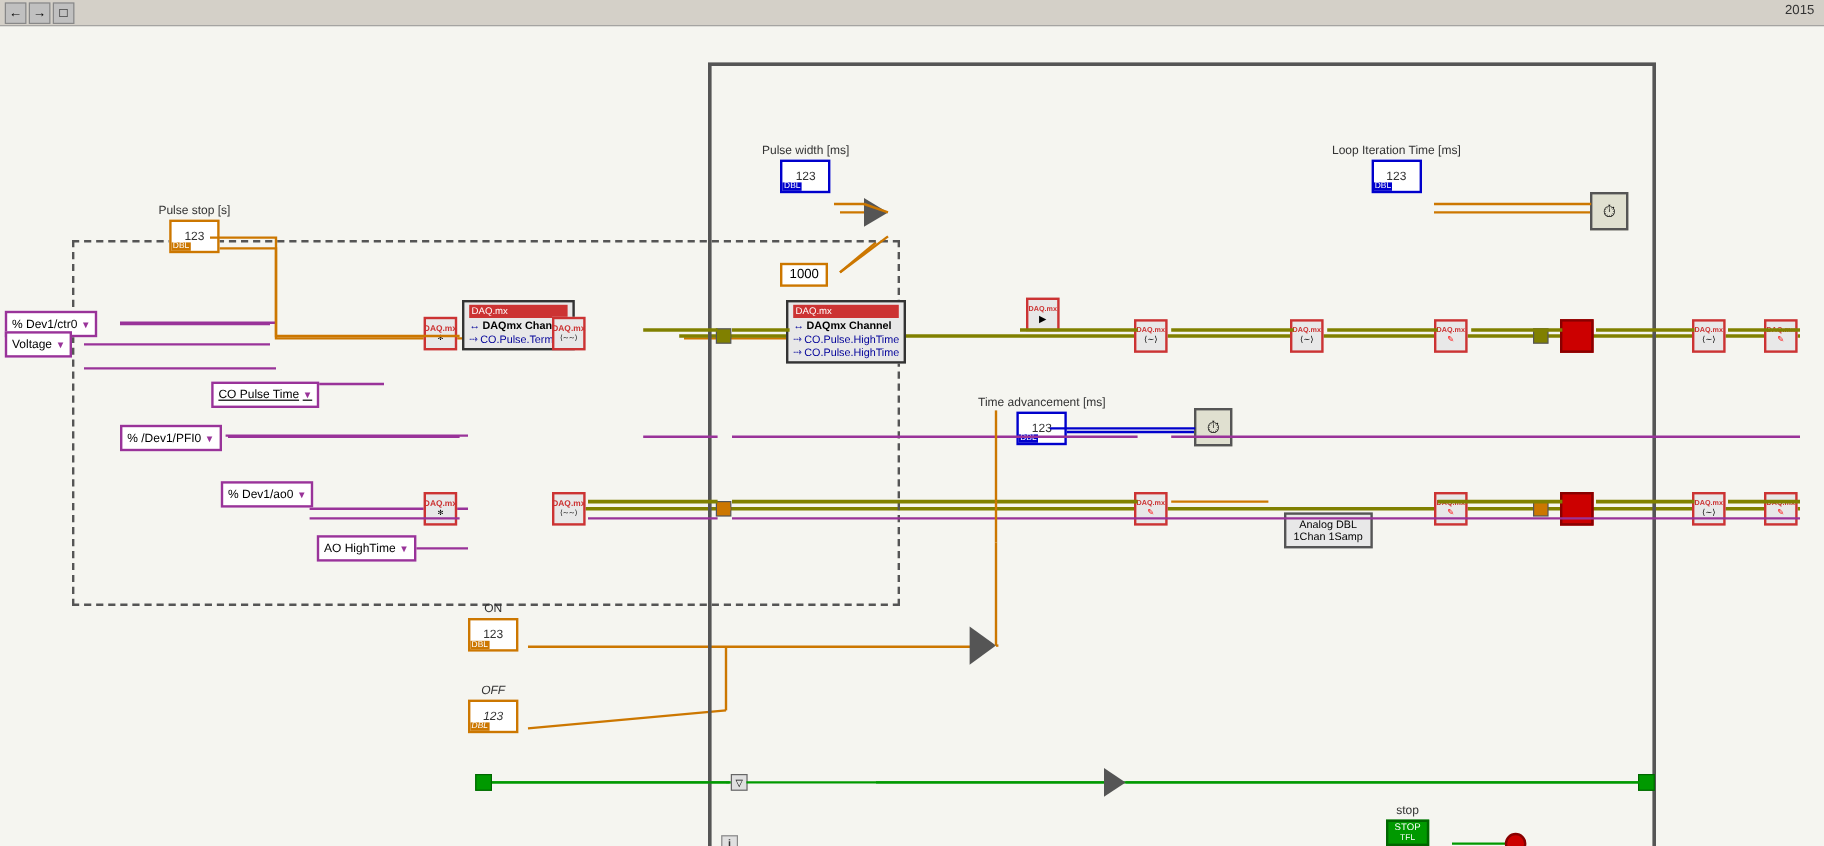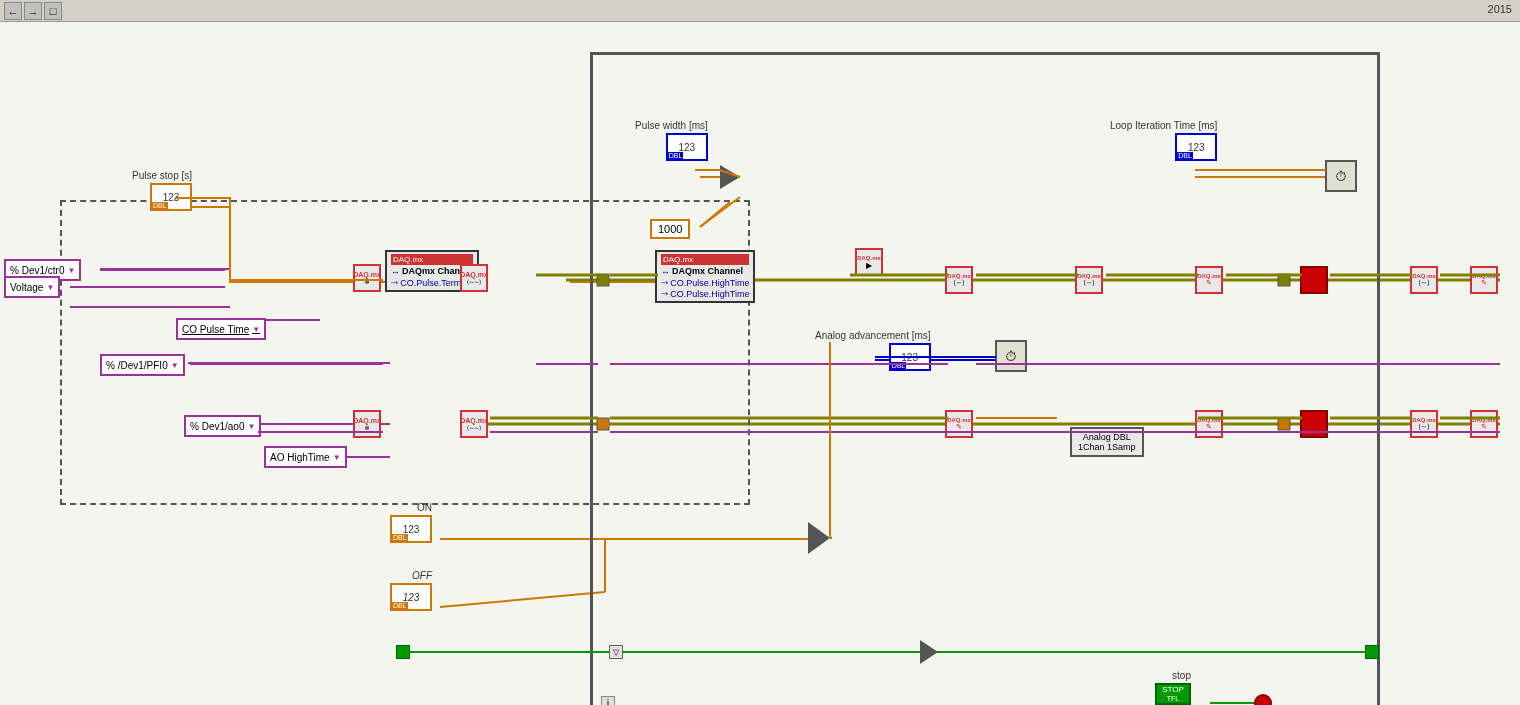--- a/index.html
+++ b/index.html
@@ -73,21 +73,21 @@
       width: 690px; height: 305px;
       border: 2px dashed #555;
       background: transparent;
     }
 
     
     .node {
       position: absolute;
       display: flex;
       flex-direction: column;
-      align-items: flex-end;
+      align-items: center;
     }
     .node-label {
       font-size: 10px;
       color: #333;
       text-align: center;
       margin-bottom: 2px;
       white-space: nowrap;
     }
 
     
@@ -327,21 +327,21 @@
       <span>CO Pulse Time</span>
     </div>
   </div>
 
   <div class="node" style="position:absolute; top:332px; left:100px;">
     <div class="enum-ctrl">
       <span>% /Dev1/PFI0</span>
     </div>
   </div>
 
-  <div class="node" style="position:absolute; top:393px; left:168px;padding-left:16px;">
+  <div class="node" style="position:absolute; top:379px; left:168px;padding-left:16px;">
     <div class="enum-ctrl">
       <span>% Dev1/ao0</span>
     </div>
   </div>
 
   <div class="node" style="position:absolute; top:424px; left:264px;">
     <div class="enum-ctrl">
       <span>AO HighTime</span>
     </div>
   </div>
@@ -450,21 +450,21 @@
         <span>CO.Pulse.HighTime</span>
       </div>
       <div class="daqmx-item">
         <span class="daqmx-arrow">⤑</span>
         <span>CO.Pulse.HighTime</span>
       </div>
     </div>
   </div>
 
   <div class="node" style="position:absolute; top:308px; left:815px;">
-    <div class="node-label">Analog advancement [ms]</div>
+    <div class="node-label">Time advancement [ms]</div>
     <div class="num-ind">
       <span style="font-size:10px; color:#333;">123</span>
       <span class="lbl-dbl" style="background:#0000cc;">DBL</span>
     </div>
   </div>
 
   <div style="position:absolute; top:318px; left:995px;">
     <div class="icon-block">⏱</div>
   </div>
 

